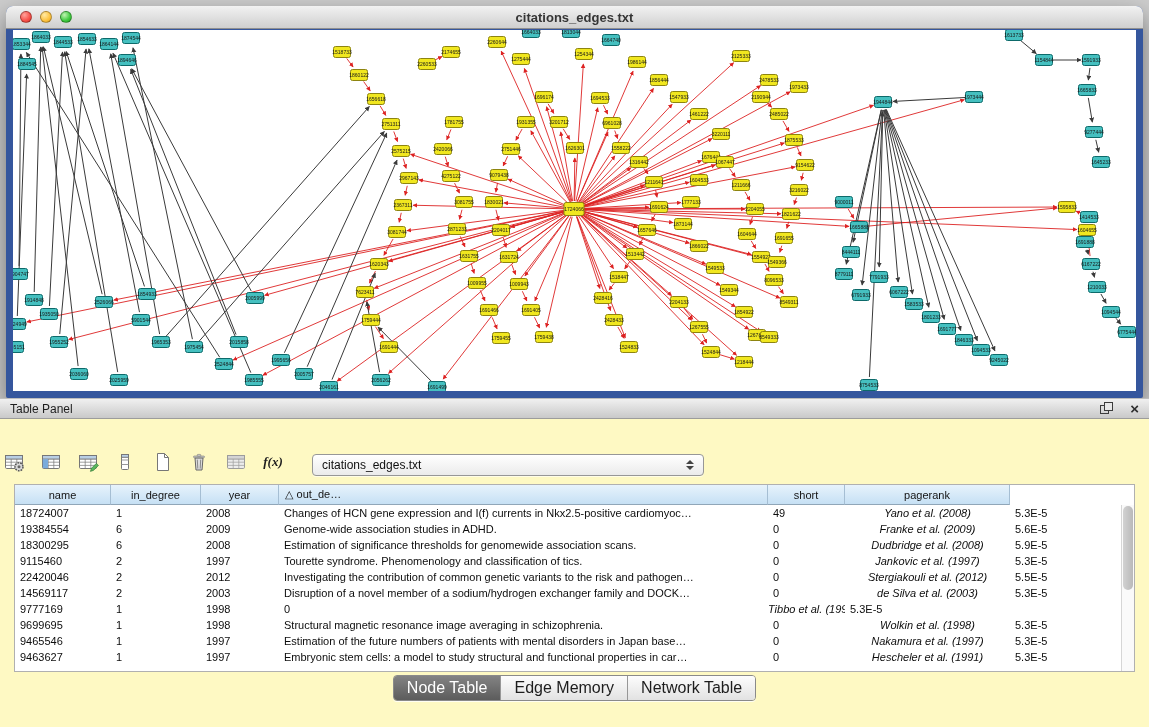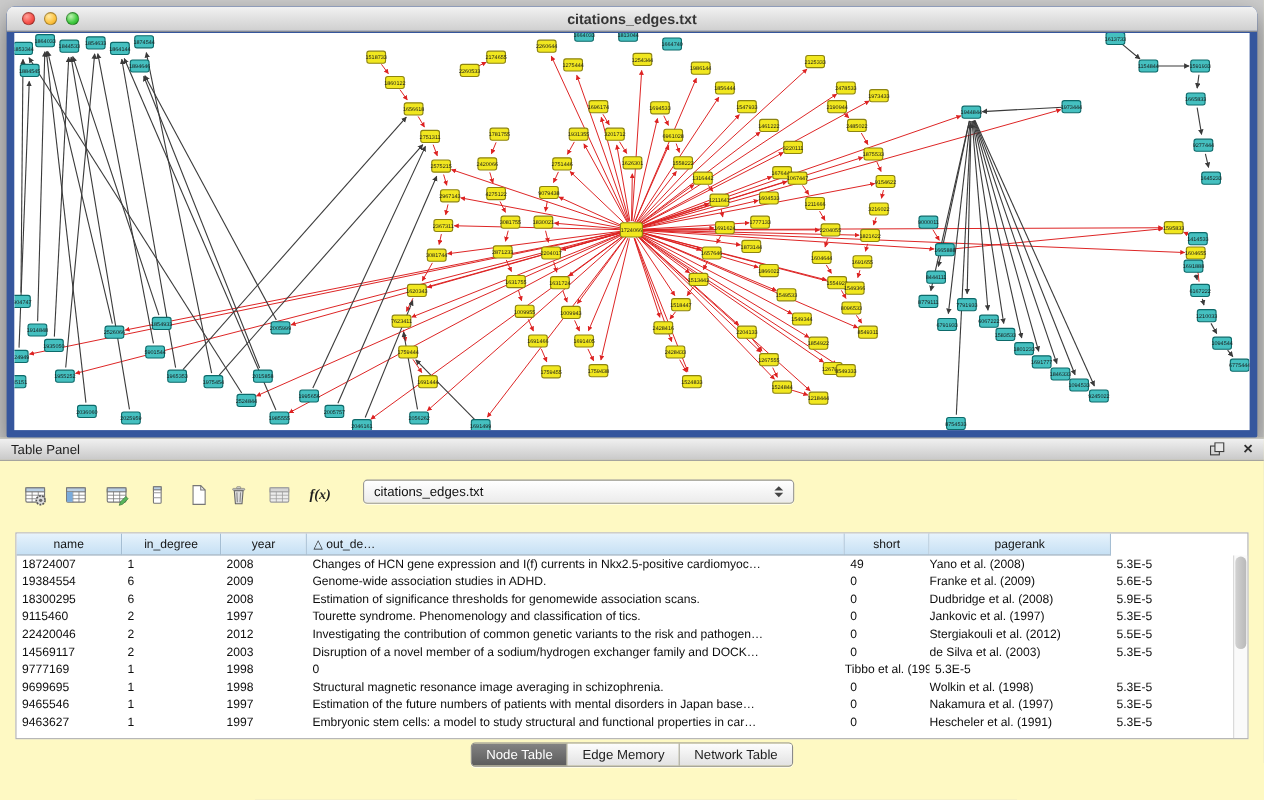--- a/index.html
+++ b/index.html
@@ -34,21 +34,21 @@
   .panel-header{
     height:21px;background:linear-gradient(#f0f0f0,#c9c9c9);
     border-top:1px solid #bdbdbd;border-bottom:1px solid #9c9c9c;
     display:flex;align-items:center;padding:0 10px;box-sizing:border-box;
   }
   .panel-title{font-size:12px;color:#1d1d1d;}
   .panel-header-icons{margin-left:auto;display:flex;gap:16px;align-items:center;}
   .ph-close{font-size:15px;font-weight:bold;color:#2e2e2e;line-height:12px;cursor:default;}
   .toolbar{
     position:absolute;left:0;top:38px;width:100%;height:40px;
-    display:flex;align-items:flex-start;padding-left:18px;box-sizing:border-box;gap:9px;
+    display:flex;align-items:flex-end;box-sizing:border-box;gap:9px;
   }
   .tool-btn{width:28px;height:28px;display:flex;align-items:center;justify-content:center;border-radius:4px;background:transparent;border:none;padding:0;}
   .network-select{
     margin-left:16px;width:392px;height:22px;border:1px solid #979797;border-radius:4px;
     background:linear-gradient(#ffffff,#ebebeb);display:flex;align-items:center;
     font-size:12px;color:#101010;padding:0 9px;box-sizing:border-box;
     box-shadow:inset 0 1px 0 #fff,0 1px 0 rgba(255,255,255,.6);
   }
   .select-arrows{margin-left:auto;display:flex;flex-direction:column;gap:2px;align-items:center;}
   .select-arrows .up{width:0;height:0;border-left:4px solid transparent;border-right:4px solid transparent;border-bottom:4px solid #444;}
@@ -62,27 +62,27 @@
   .thead{height:20px;}
   .th{
     background:linear-gradient(#e7f3fc,#c6e0f4);
     border-right:1px solid #a5bed3;border-bottom:1px solid #90a6b8;
     font-size:11px;color:#141414;display:flex;align-items:center;justify-content:center;
     white-space:nowrap;overflow:hidden;box-sizing:border-box;
   }
   .th.sorted{justify-content:flex-start;padding-left:6px;}
   .trow{height:16px;font-size:11px;color:#0d0d0d;align-items:center;}
   .td{padding-left:5px;white-space:nowrap;overflow:hidden;box-sizing:border-box;}
-  .td.center{padding-left:0;}
+  .td.center{text-align:center;padding-left:0;font-style:italic;}
   .vscroll{position:absolute;right:0;top:20px;bottom:0;width:12px;background:#fafafa;border-left:1px solid #d6d6d6;}
   .vthumb{margin:1px;height:84px;border-radius:5px;background:linear-gradient(90deg,#d2d2d2,#b9b9b9);}
 
   .tabs-row{position:absolute;left:0;top:277px;width:100%;display:flex;justify-content:center;}
   .segment{display:flex;border:1px solid #8a8a8a;border-radius:4px;overflow:hidden;box-shadow:0 1px 0 rgba(255,255,255,.8);}
-  .seg{padding:3px 13px;font-size:12px;color:#1d1d1d;background:linear-gradient(#fdfdfd,#e2e2e2);border-right:1px solid #979797;white-space:nowrap;}
+  .seg{padding:3px 13px;font-size:16px;color:#1d1d1d;background:linear-gradient(#fdfdfd,#e2e2e2);border-right:1px solid #979797;white-space:nowrap;}
   .seg:last-child{border-right:none;}
   .seg.selected{background:linear-gradient(#838383,#5c5c5c);color:#fff;}
 
   .status-bar{
     position:absolute;left:0;bottom:0;width:100%;height:25px;
     background:linear-gradient(#e0e0e0,#c4c4c4);border-top:1px solid #9b9b9b;
     display:flex;align-items:center;justify-content:flex-end;gap:7px;
     padding-right:13px;box-sizing:border-box;margin-left:37px;
   }
   .memory-label{font-size:11px;color:#2c2c2c;}

